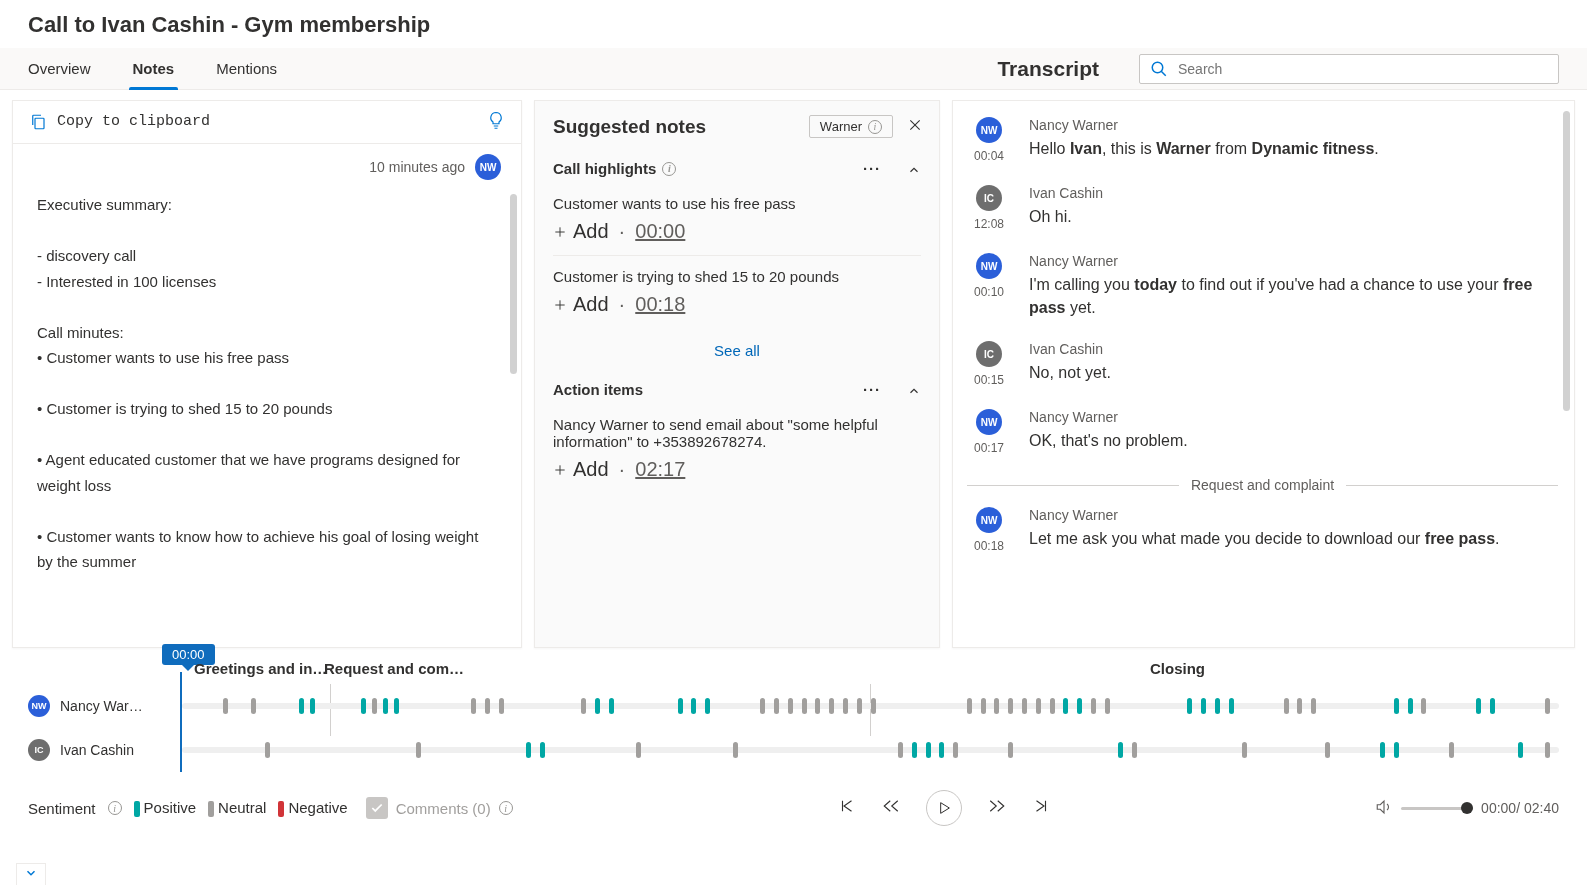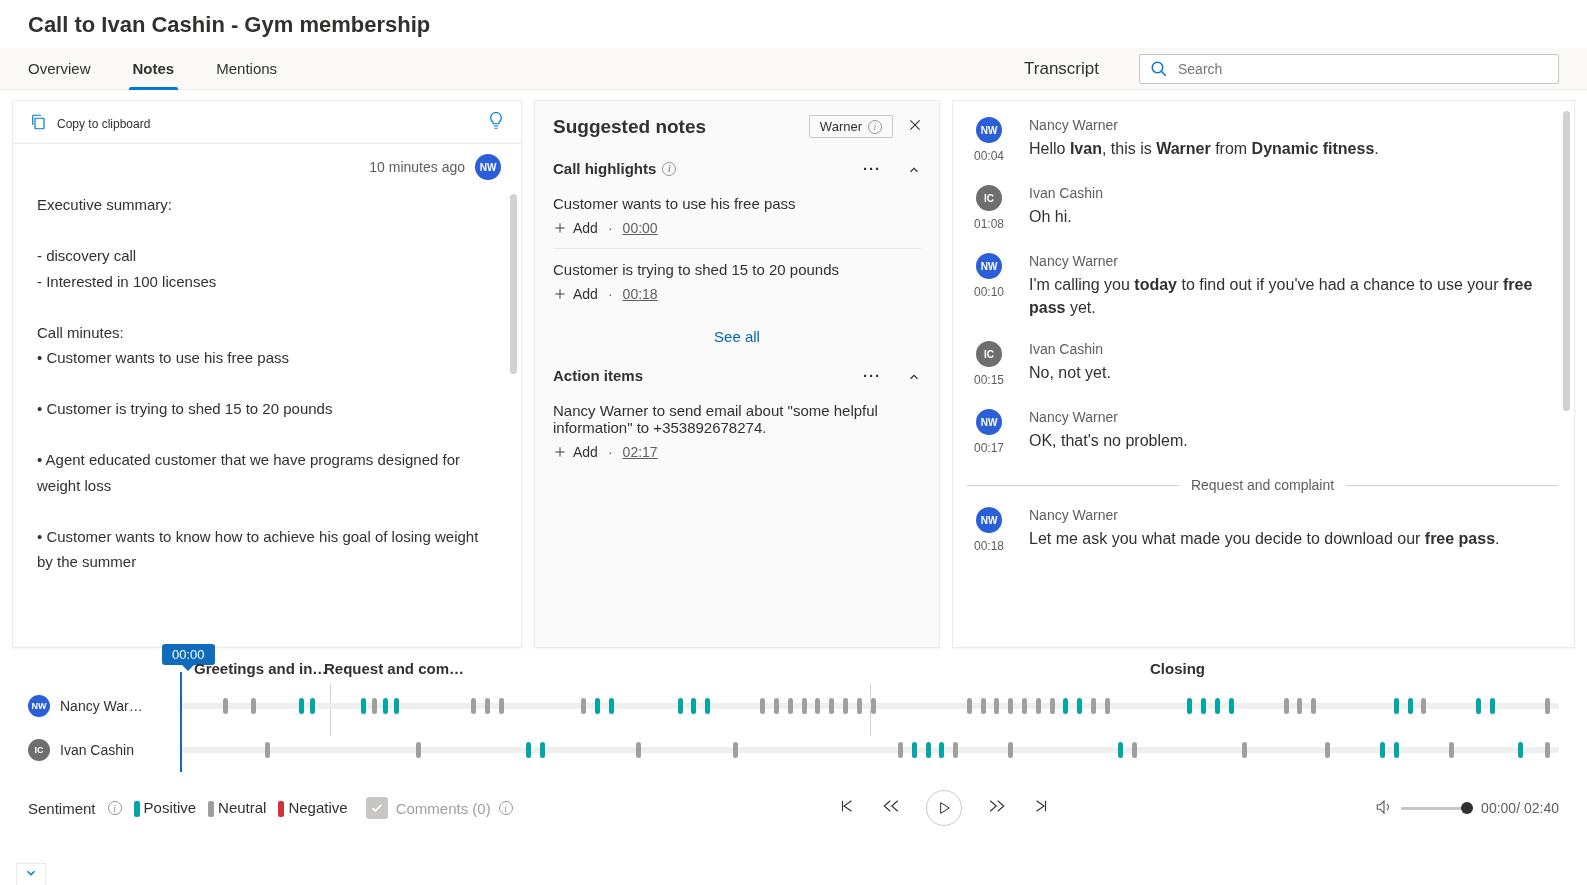--- a/index.html
+++ b/index.html
@@ -6,31 +6,31 @@
   body { font-family: "Segoe UI", -apple-system, BlinkMacSystemFont, sans-serif; background: #fff; color: #323130; width: 1587px; height: 885px; overflow: hidden; position: relative; }
   
   .page-title { padding: 12px 28px 10px; font-size: 22px; font-weight: 600; }
   
   .top-bar { display: flex; align-items: center; padding: 0 28px; border-bottom: 1px solid #edebe9; background:#faf9f8; }
   .tabs { display: flex; gap: 42px; flex: 0 0 auto; }
   .tab { padding: 12px 0; font-size: 15px; cursor: pointer; position: relative; }
   .tab.active { font-weight: 600; }
   .tab.active::after { content:""; position:absolute; left:-4px; right:-4px; bottom:-1px; height:3px; background:#0078d4; border-radius:2px 2px 0 0; }
   .spacer { flex: 1; }
-  .transcript-label { font-size:17px; font-weight:400; padding-right:40px; }
+  .transcript-label { font-size:21px; font-weight:700; padding-right:40px; }
   .search-box { display:flex; align-items:center; border:1px solid #c8c6c4; background:#fff; padding:5px 10px; width:420px; border-radius:2px; }
   .search-box svg { flex:0 0 auto; }
   .search-box input { border:none; outline:none; font-size:14px; padding-left:10px; flex:1; background:transparent; }
   
   .workspace { display:flex; padding:10px 12px 0 12px; gap:12px; height: 558px; }
   
   
   .notes-panel { width: 510px; display:flex; flex-direction:column; border:1px solid #edebe9; background:#fff; box-shadow:0 1px 2px rgba(0,0,0,0.04); }
   .notes-toolbar { display:flex; align-items:center; padding:10px 16px; border-bottom:1px solid #edebe9; }
-  .copy-btn { display:flex; align-items:flex-end; gap:10px; font-size:12px; cursor:pointer; background:none; border:none; color:#323130; }
+  .copy-btn { display:flex; align-items:flex-start; gap:10px; font-size:15px; cursor:pointer; background:none; border:none; color:#323130;font-family:Liberation Mono, monospace; }
   .bulb { margin-left:auto; color:#0078d4; cursor:pointer; }
   .notes-meta { display:flex; justify-content:flex-end; align-items:center; gap:10px; padding:10px 20px 4px; font-size:14px; color:#605e5c; }
   .avatar { width:24px; height:24px; border-radius:50%; display:inline-flex; align-items:center; justify-content:center; font-size:10px; font-weight:600; color:#fff; }
   .avatar.nw { background:#2b5fd9; }
   .avatar.ic { background:#6e6e6e; }
   .avatar.sm { width:22px; height:22px; font-size:9px; }
   .avatar.lg { width:26px; height:26px; font-size:10px; }
   .notes-body-wrap { position:relative; flex:1; overflow:hidden; }
   .notes-body { padding: 8px 24px 20px 24px; font-size:15px; line-height:1.7; height:100%; overflow:hidden; }
   .fake-scrollbar { position:absolute; right:4px; top:10px; width:7px; height:180px; background:#d1d1d1; border-radius:4px; }
@@ -42,21 +42,21 @@
   .suggest-head { display:flex; align-items:center; padding:14px 16px 12px 18px; gap:14px; }
   .suggest-head h2 { font-size:19px; font-weight:700; flex:1; }
   .preview-pill { border:1px solid #c8c6c4; border-radius:2px; padding:3px 10px; font-size:13px; display:flex; align-items:center; gap:6px; }
   .close-x { cursor:pointer; }
   .section { padding:10px 18px 14px; }
   .section-head { display:flex; align-items:center; gap:6px; font-size:15px; font-weight:600; padding-bottom:6px; }
   .section-head .sec-spacer{flex:1;}
   .item { padding:12px 0; border-bottom:1px solid #edebe9; }
   .item:last-child{ border-bottom:none;}
   .item-text { font-size:15px; margin-bottom:8px; }
-  .item-row { display:flex; align-items:center; gap:10px; font-size:14px; color:#605e5c; }
+  .item-row { display:flex; align-items:center; gap:10px; font-size:20px; color:#605e5c; }
   .add-btn { display:flex; align-items:center; gap:6px; color:#323130; cursor:pointer; }
   .ts { text-decoration:underline; cursor:pointer; }
   .see-all { text-align:center; padding:14px 0 4px; color:#0067b8; font-size:15px; cursor:pointer; }
   .chev { display:inline-block; transform:rotate(180deg); }
   
   
   .transcript-panel { flex:1; border:1px solid #edebe9; background:#fff; box-shadow:0 1px 2px rgba(0,0,0,0.04); position:relative; overflow:hidden; }
   .trans-body { padding:8px 16px 8px 14px; height:100%; overflow:hidden; }
   .msg { display:flex; gap:18px; padding:8px 0 14px; }
   .msg-meta { width:44px; text-align:center; }
@@ -262,21 +262,21 @@
         <div class="msg-time">00:04</div>
       </div>
       <div class="msg-content">
         <div class="msg-name">Nancy Warner</div>
         <div class="msg-text">Hello <b>Ivan</b>, this is <b>Warner</b> from <b>Dynamic fitness</b>.</div>
       </div>
     </div>
     <div class="msg">
       <div class="msg-meta">
         <div class="avatar ic lg">IC</div>
-        <div class="msg-time">01:08</div>
+        <div class="msg-time">12:08</div>
       </div>
       <div class="msg-content">
         <div class="msg-name">Ivan Cashin</div>
         <div class="msg-text">Oh hi.</div>
       </div>
     </div>
     <div class="msg">
       <div class="msg-meta">
         <div class="avatar nw lg">NW</div>
         <div class="msg-time">00:10</div>

